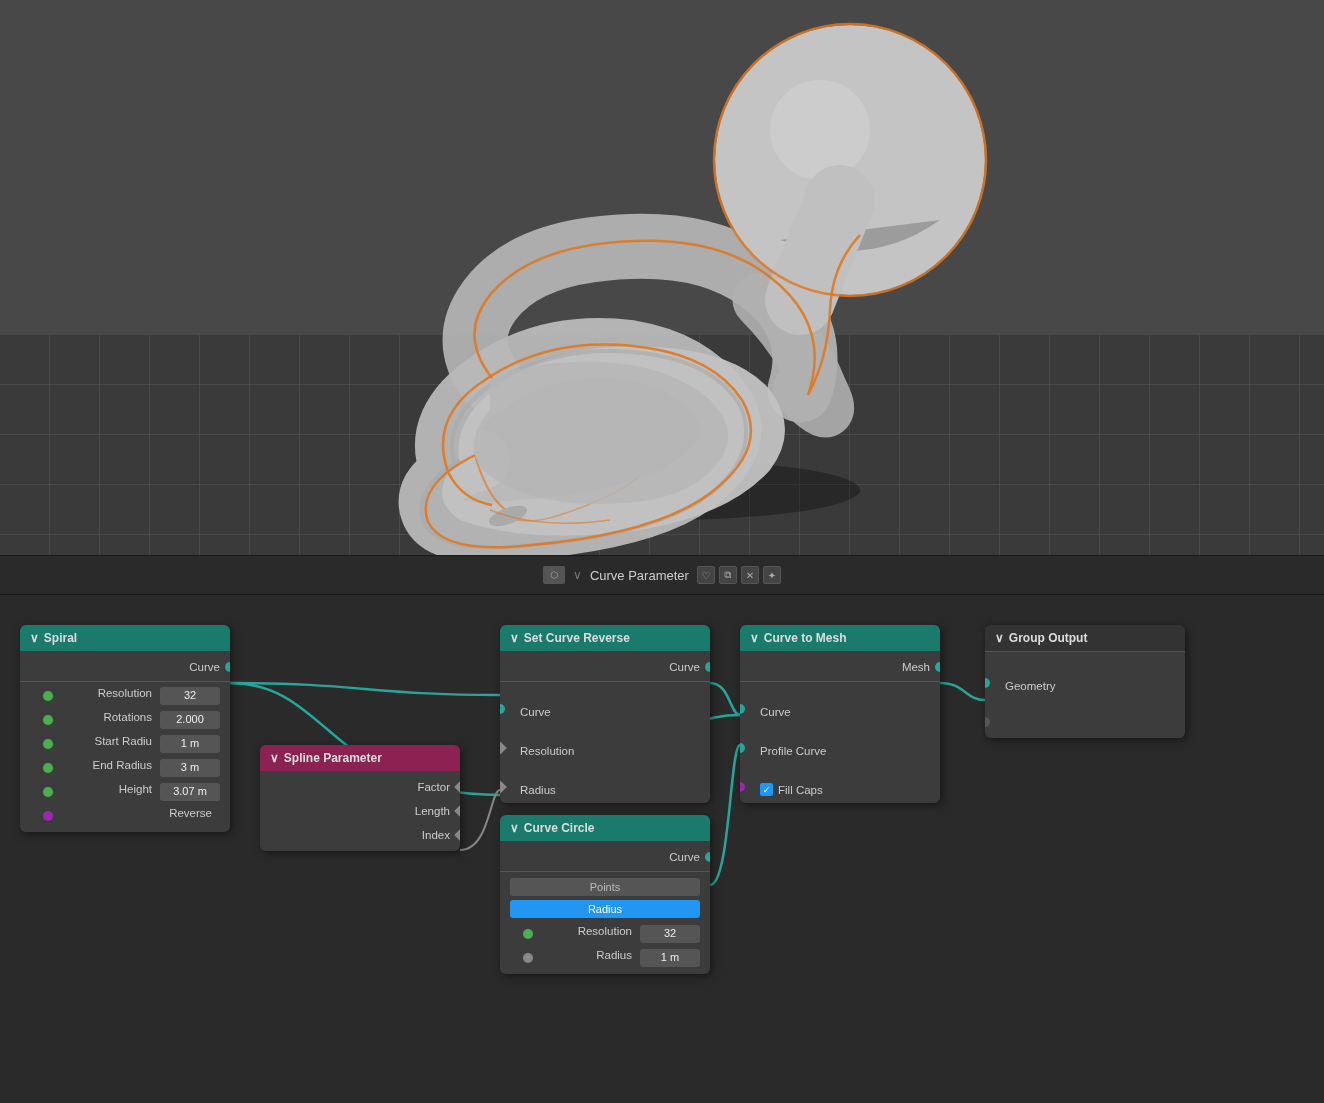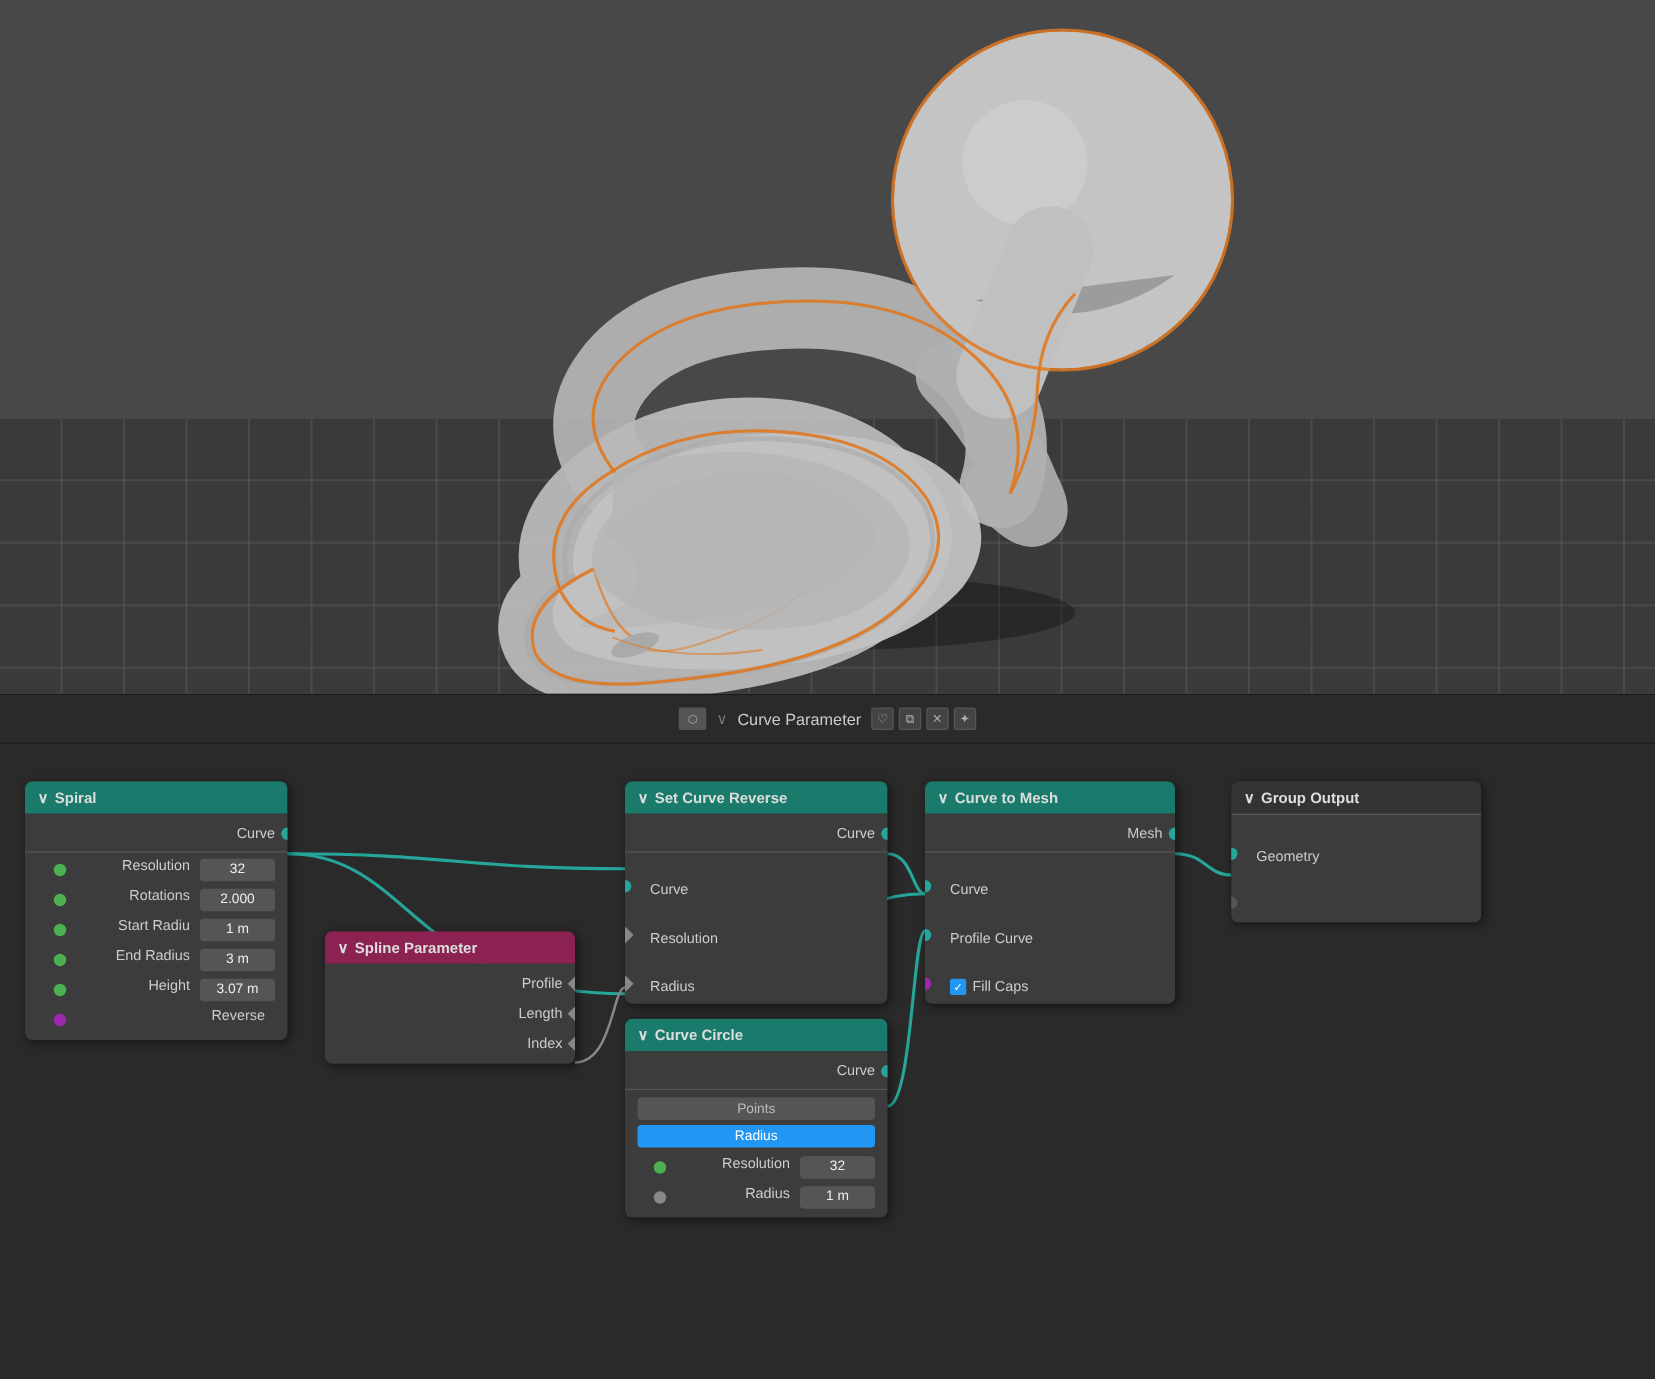--- a/index.html
+++ b/index.html
@@ -438,21 +438,21 @@
   </div>
 
   <div class="node node-spline">
     <div class="node-header">
       <span>∨</span>
       <span>Spline Parameter</span>
     </div>
     <div class="node-body">
 
       <div class="node-output-row node-out-with-socket" style="position:relative;">
-        <span>Profile</span>
+        <span>Factor</span>
         <div style="position:absolute;right:-5px;top:50%;transform:translateY(-50%) rotate(45deg);width:9px;height:9px;background:#888;"></div>
       </div>
       <div class="node-output-row node-out-with-socket" style="position:relative;">
         <span>Length</span>
         <div style="position:absolute;right:-5px;top:50%;transform:translateY(-50%) rotate(45deg);width:9px;height:9px;background:#888;"></div>
       </div>
       <div class="node-output-row node-out-with-socket" style="position:relative;">
         <span>Index</span>
         <div style="position:absolute;right:-5px;top:50%;transform:translateY(-50%) rotate(45deg);width:9px;height:9px;background:#888;"></div>
       </div>

